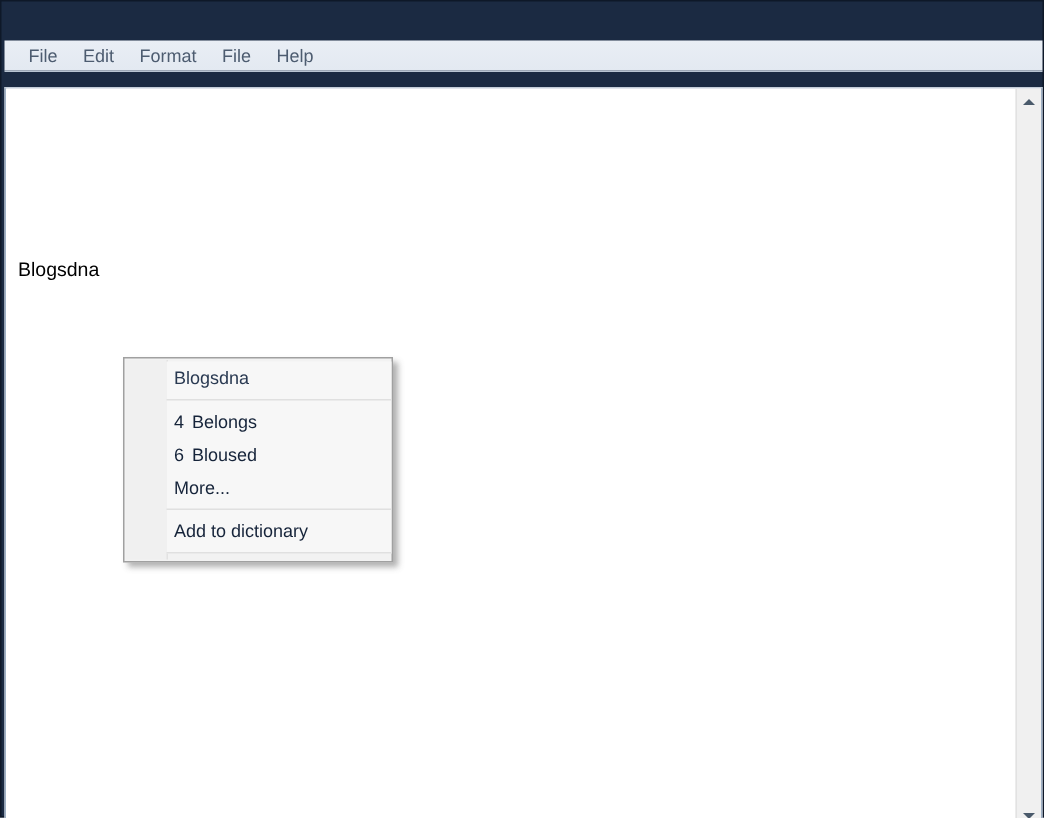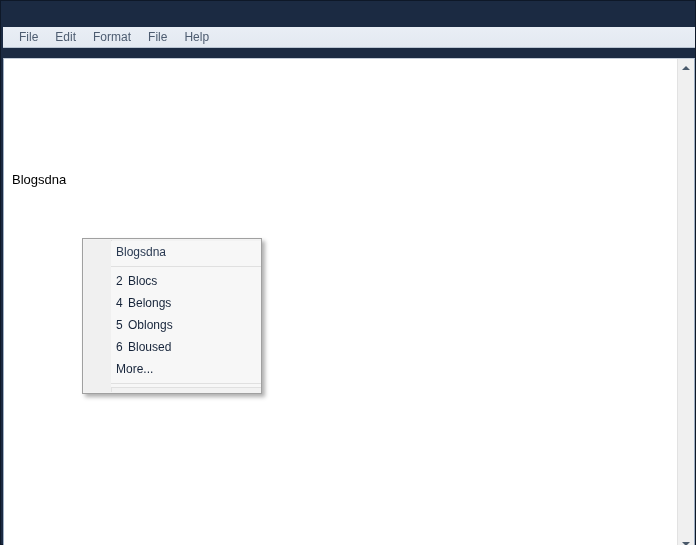--- a/index.html
+++ b/index.html
@@ -303,43 +303,38 @@
     <div id="ctxmenu">
       <div id="ctx-gutter"></div>
       <div id="ctx-body">
         <div id="ctx-inner">
 
           <div class="ctx-item header">Blogsdna</div>
 
           <div class="ctx-sep"></div>
 
 
-          <div class="ctx-item">
-            <span class="ctx-num">2</span><span>Blocs</span>
-          </div>
 
 
           <div class="ctx-item">
             <span class="ctx-num">4</span><span>Belongs</span>
           </div>
 
-          <div class="ctx-item">
-            <span class="ctx-num">5</span><span>Oblongs</span>
-          </div>
 
           <div class="ctx-item">
             <span class="ctx-num">6</span><span>Bloused</span>
           </div>
 
 
 
           <div class="ctx-item">More...</div>
 
           <div class="ctx-sep"></div>
 
+          <div class="ctx-item">Add to dictionary</div>
 
           <div class="ctx-sep"></div>
 
 
         </div>
       </div>
     </div>
 
   </div>
 </div>

